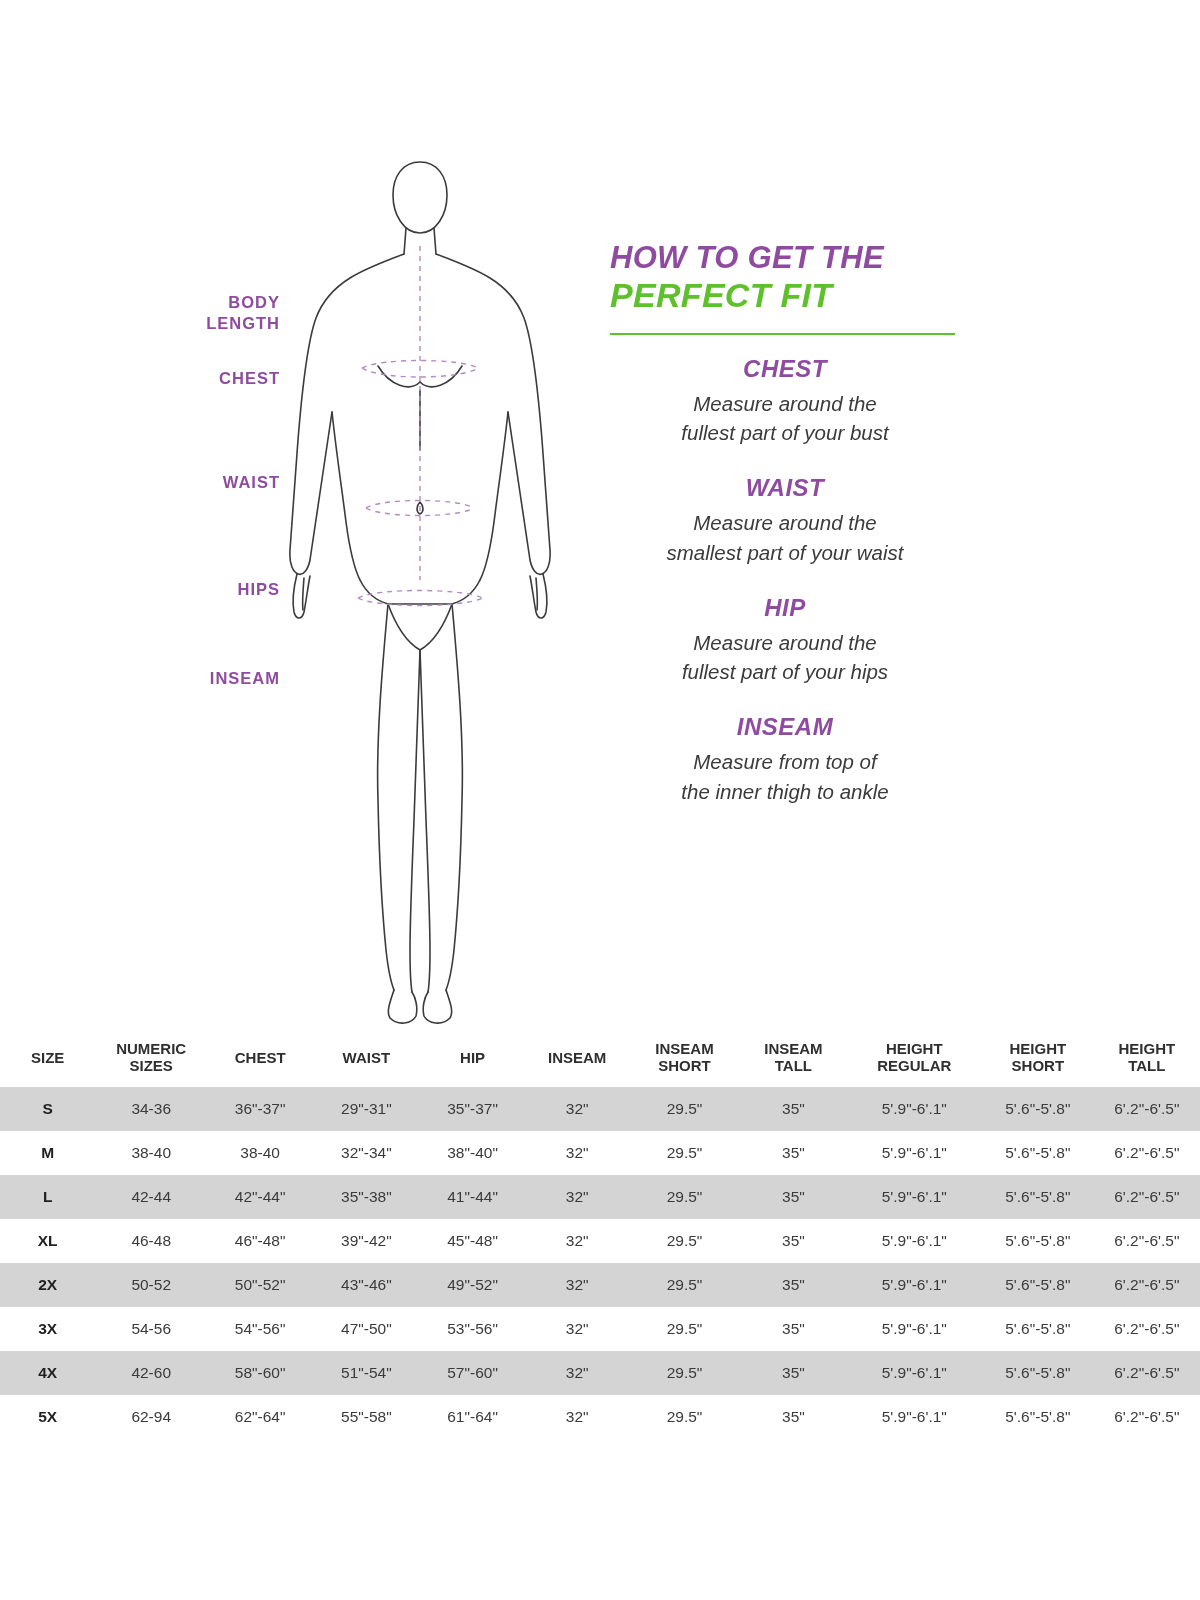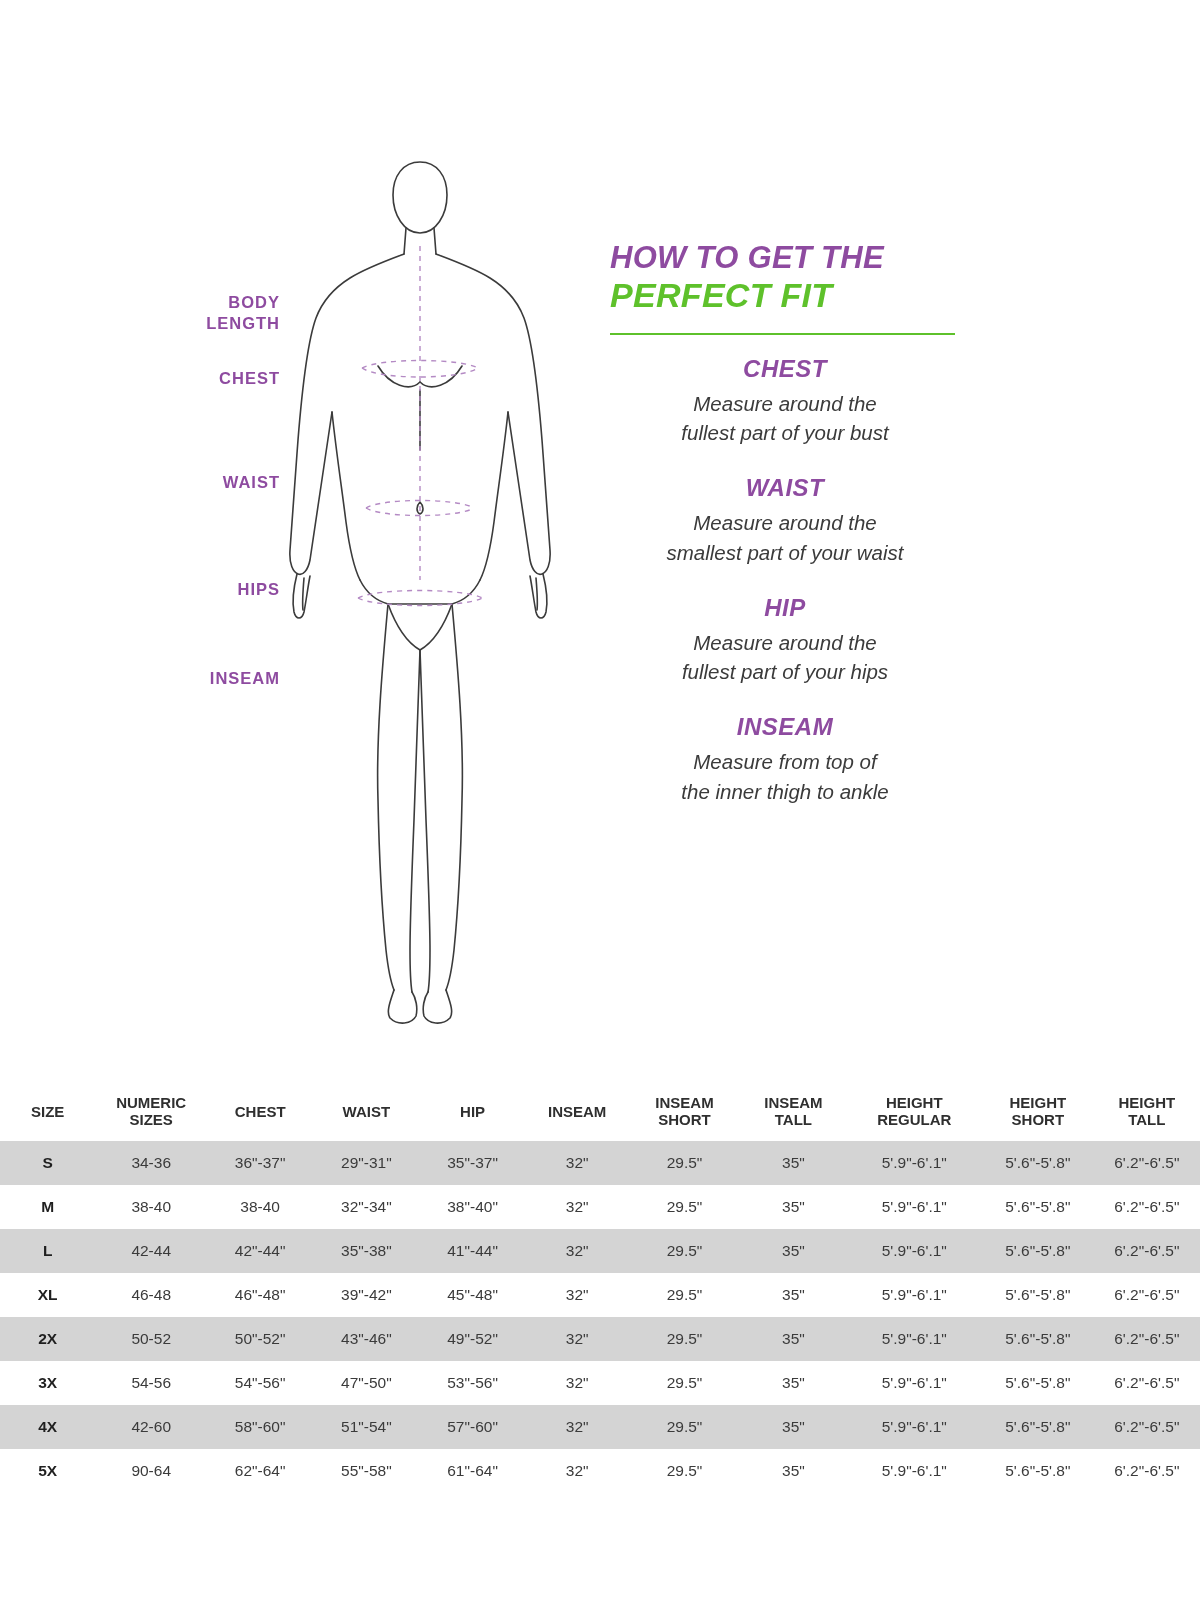--- a/index.html
+++ b/index.html
@@ -80,21 +80,21 @@
   .block h3 {
     margin: 0 0 6px 0;
     font-size: 24px; font-weight: bold; color: #8e4ba0; letter-spacing: .5px;
   }
   .block p {
     margin: 0;
     font-size: 20.5px; line-height: 1.45; color: #3b3b3b;
   }
 
   
-  .table-wrap { position: absolute; left: 0; top: 1084px; width: 1096px; }
+  .table-wrap { position: absolute; left: 0; top: 1030px; width: 1096px; }
   table { border-collapse: collapse; width: 1200px; table-layout: fixed; }
   th {
     font-size: 15px; font-weight: bold; color: #2f2f2f;
     text-align: center; vertical-align: middle;
     padding: 10px 2px 12px 2px;
     line-height: 1.15;
     background: #ffffff;
   }
   td {
     font-size: 15.5px; text-align: center; color: #3b3b3b;
@@ -382,21 +382,21 @@
           <td>57"-60"</td>
           <td>32"</td>
           <td>29.5"</td>
           <td>35"</td>
           <td>5'.9"-6'.1"</td>
           <td>5'.6"-5'.8"</td>
           <td>6'.2"-6'.5"</td>
         </tr>
         <tr>
           <td class="size-cell">5X</td>
-          <td>90-64</td>
+          <td>62-94</td>
           <td>62"-64"</td>
           <td>55"-58"</td>
           <td>61"-64"</td>
           <td>32"</td>
           <td>29.5"</td>
           <td>35"</td>
           <td>5'.9"-6'.1"</td>
           <td>5'.6"-5'.8"</td>
           <td>6'.2"-6'.5"</td>
         </tr>

